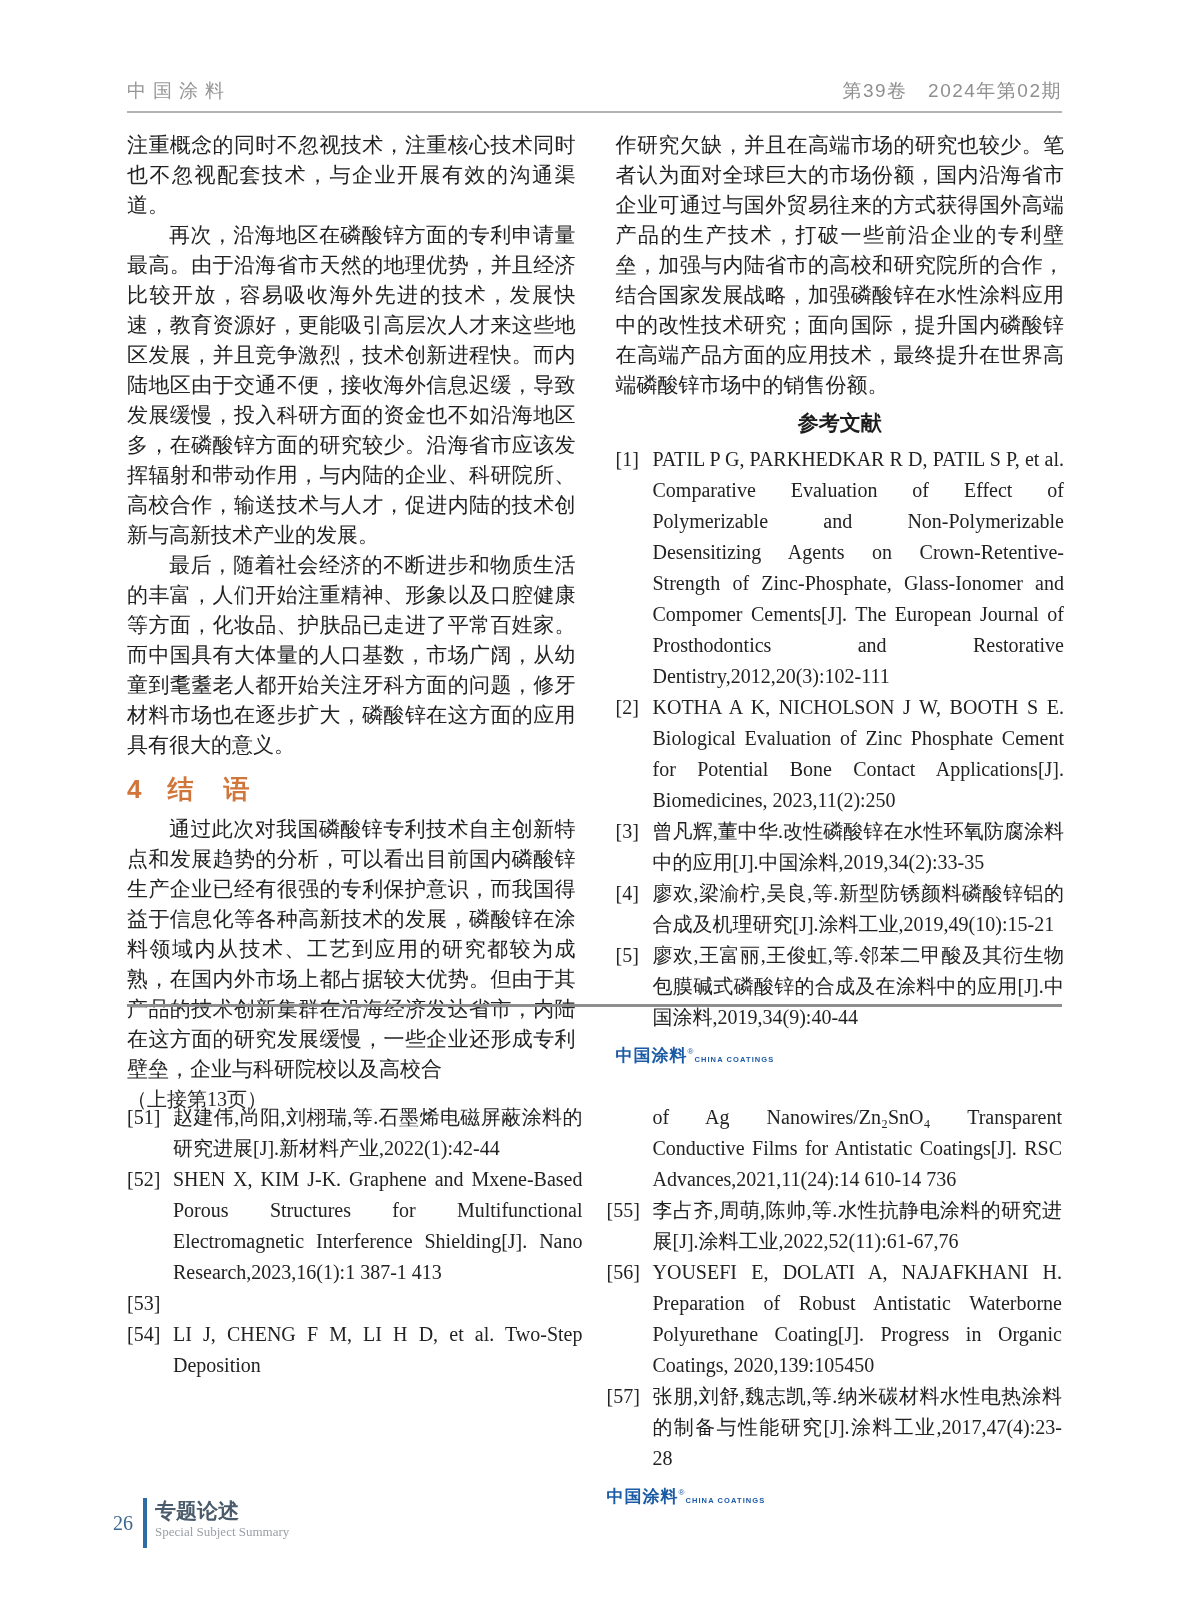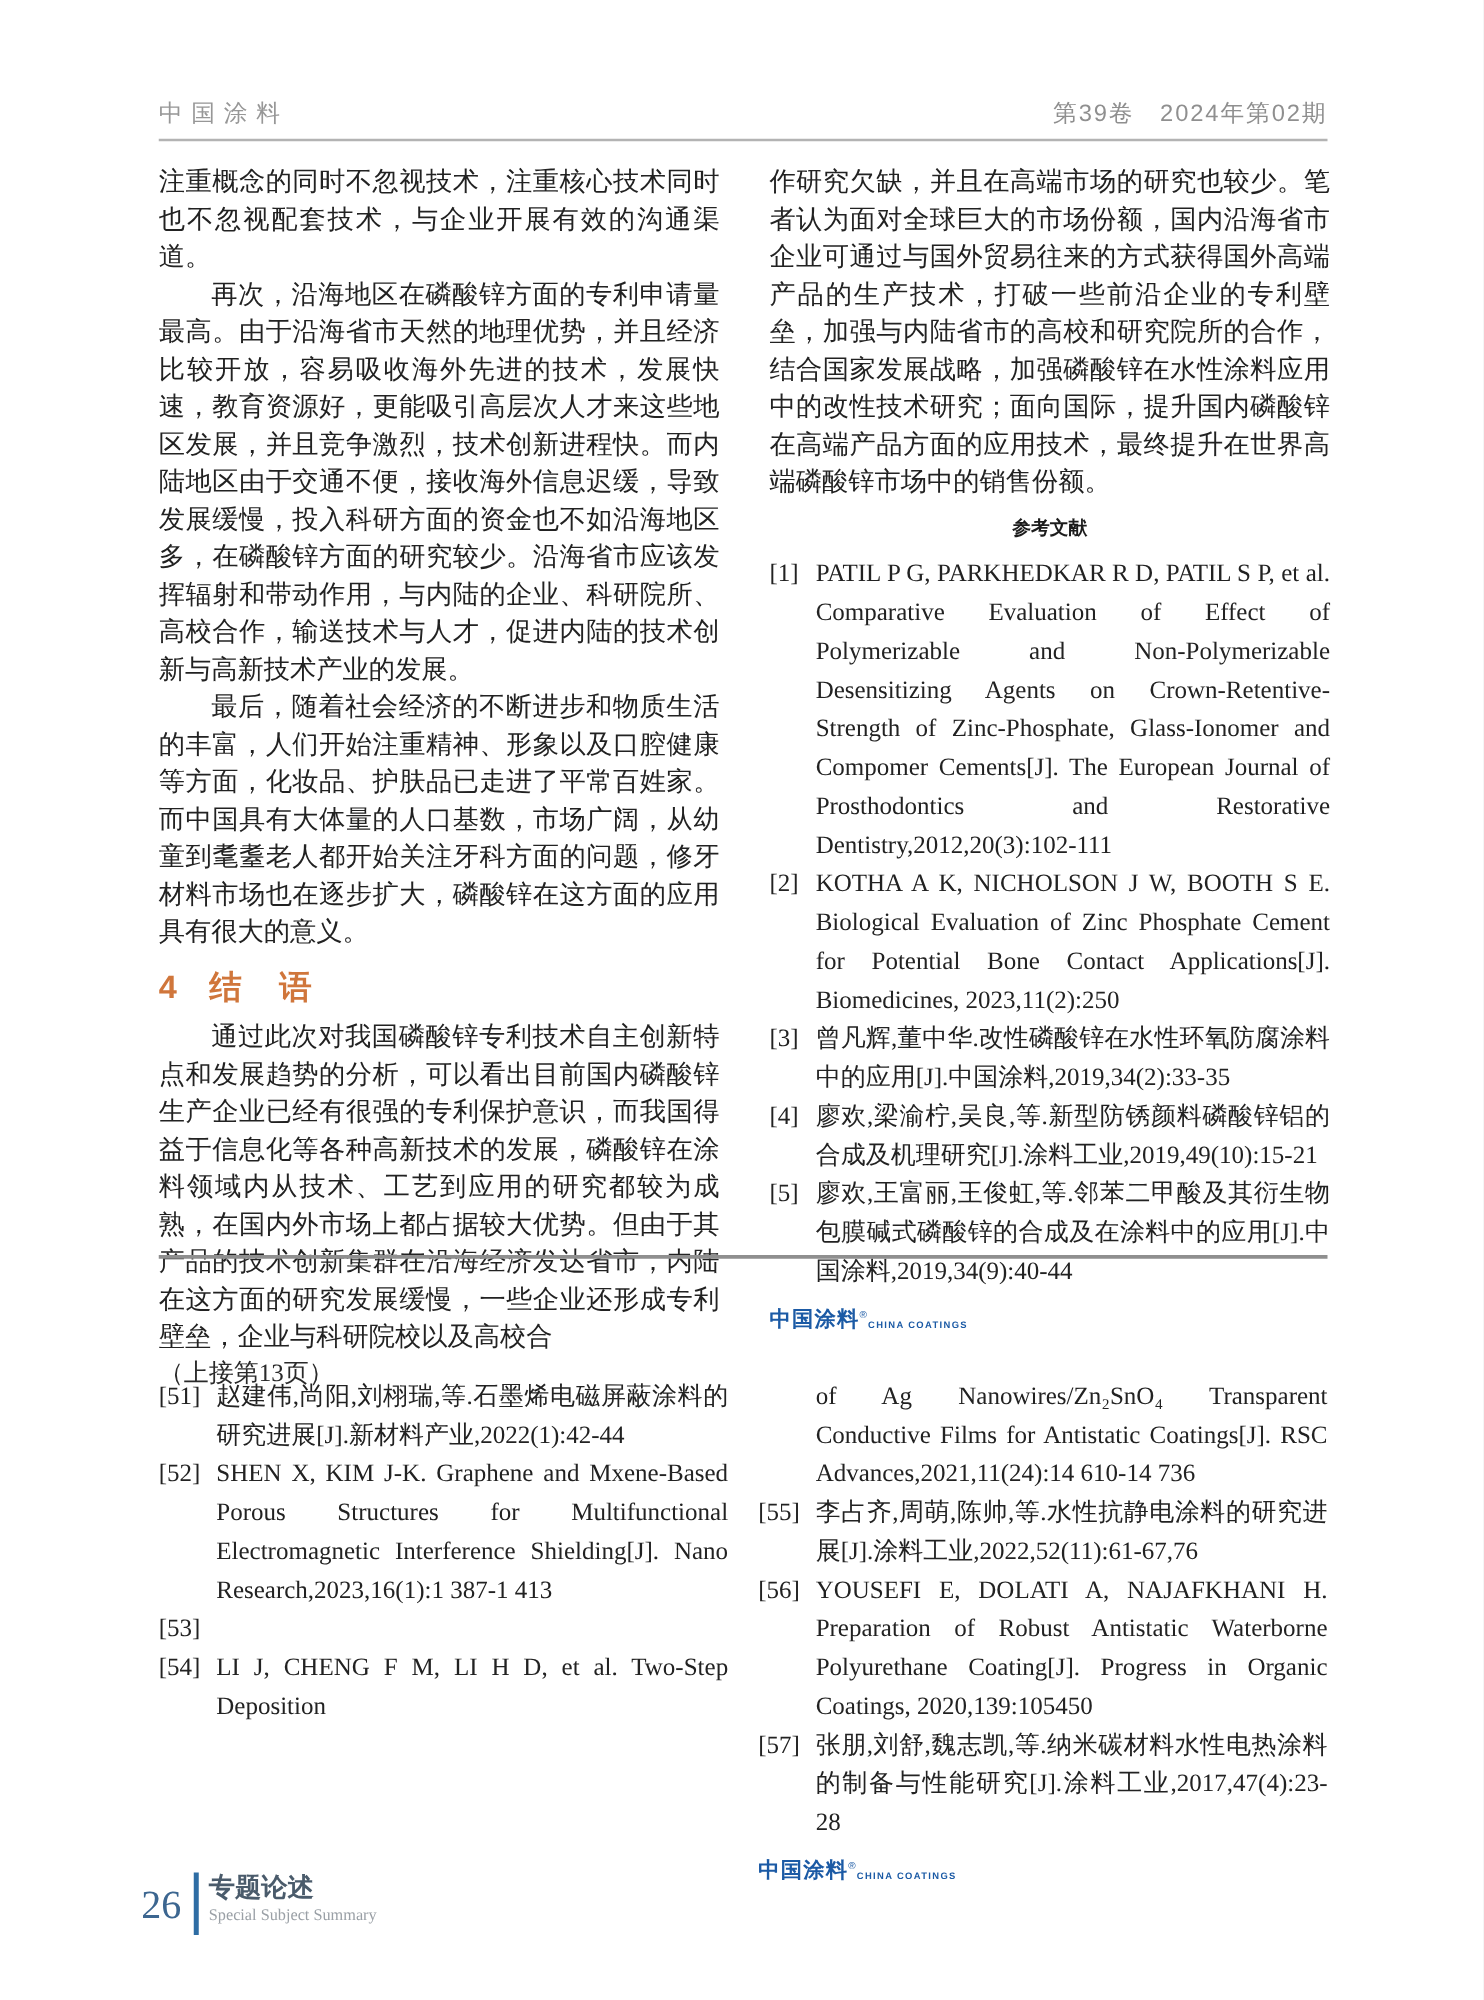--- a/index.html
+++ b/index.html
@@ -44,21 +44,21 @@
     font-family:"Liberation Sans","DejaVu Sans",sans-serif;
     font-weight:bold;font-size:26px;line-height:34px;
     color:#d0763b;
     display:flex;align-items:baseline;
   }
   .section-number{margin-right:26px;}
   .section-title{letter-spacing:2px;}
   .refs-title{
     margin:8px 0 6px 0;text-align:center;
     font-family:"Liberation Sans","DejaVu Sans",sans-serif;
-    font-weight:bold;font-size:15px;line-height:30px;color:#1c1c1c;
+    font-weight:bold;font-size:21px;line-height:30px;color:#1c1c1c;
   }
   .ref{display:flex;font-size:20px;line-height:31px;}
   .ref .ref-num{flex:0 0 37px;}
   .ref .ref-text{flex:1;text-align:justify;min-width:0;}
   .bottom .ref .ref-num{flex:0 0 46px;}
   
   .logo{
     display:flex;align-items:flex-end;
     margin-top:10px;padding-right:2px;
   }
@@ -85,21 +85,21 @@
   .bottom{
     position:absolute;top:1102px;left:127px;right:125px;
     display:flex;gap:24px;
   }
   
   .footer{
     position:absolute;left:113px;bottom:52px;
     display:flex;align-items:stretch;
   }
   .page-number{
-    font-size:32px;line-height:50px;color:#3c6690;
+    font-size:20px;line-height:50px;color:#3c6690;
     margin-right:10px;align-self:flex-end;
   }
   .footer-bar{width:4px;background:#2e6da4;margin-right:8px;}
   .footer-titles{display:flex;flex-direction:column;justify-content:flex-start;}
   .footer-cn{
     font-family:"Liberation Sans","DejaVu Sans",sans-serif;
     font-weight:bold;font-size:21px;line-height:25px;color:#4a5b6b;
   }
   .footer-en{
     font-size:13px;line-height:18px;color:#9aa0a6;

